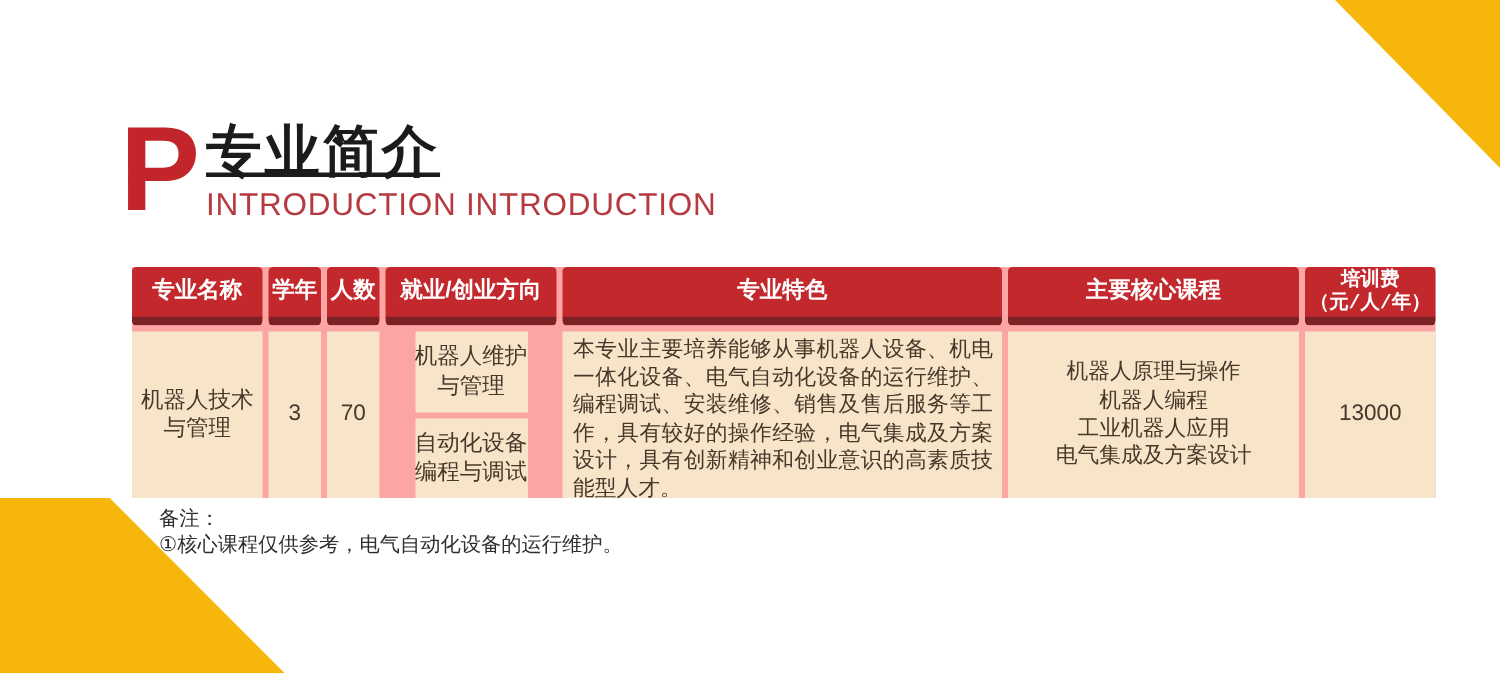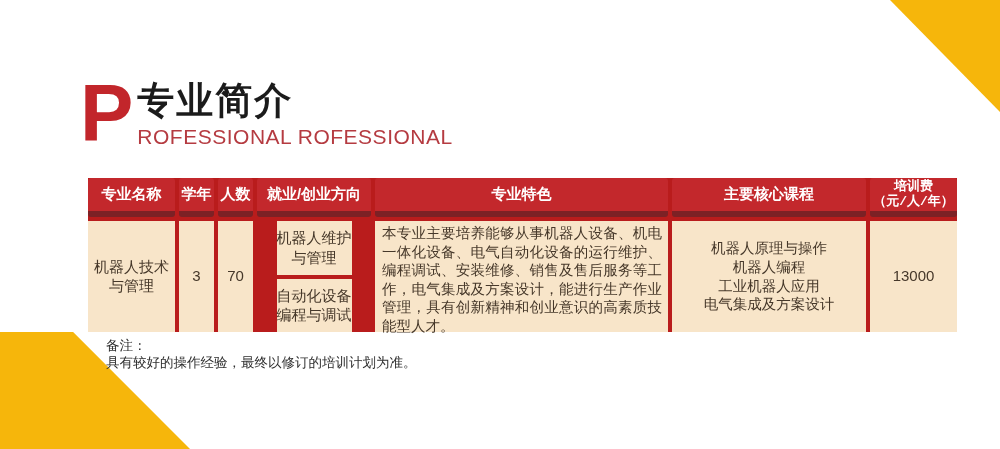--- a/index.html
+++ b/index.html
@@ -26,35 +26,35 @@
     position: absolute; left: 80px; top: 82px;
     display: flex; align-items: flex-start;
   }
   .title-initial {
     font-size: 80px; line-height: 0.78; font-weight: bold;
     color: #C2262B; letter-spacing: -2px;
   }
   .title-texts { margin-left: 6px; display: flex; flex-direction: column; }
   .title-zh {
     font-size: 37px; font-weight: bold; color: #1B1B1B;
-    line-height: 1.0; letter-spacing: 2px;
+    line-height: 1.0; letter-spacing: 2px; text-decoration: underline;
   }
   .title-en {
     margin-top: 7px;
     font-size: 21px; color: #B53B41; font-weight: 500;
     letter-spacing: 0.5px; line-height: 1.0;
   }
   
   .program-table {
     position: absolute; left: 88px; top: 178px; width: 869px;
     display: grid;
     grid-template-columns: 87px 35px 35px 114px 293px 194px 87px;
     grid-template-rows: 39px 111px;
     column-gap: 4px; row-gap: 4px;
-    background: #b91c1c;
+    background: #fca5a5;
   }
   .th {
     background: #C3282C;
     border-bottom: 6px solid #7C2125;
     border-radius: 3px;
     color: #ffffff; font-weight: bold; font-size: 15px;
     display: flex; align-items: center; justify-content: center;
     text-align: center; white-space: pre-line; line-height: 1.12;
   }
   .th-fee { font-size: 13px; font-family: Liberation Mono, monospace; }
@@ -96,21 +96,21 @@
 </head>
 <body>
 
 <div class="tri-top-right"></div>
 <div class="tri-bottom-left"></div>
 
 <div class="title-block">
   <span class="title-initial">P</span>
   <span class="title-texts">
     <span class="title-zh">专业简介</span>
-    <span class="title-en">ROFESSIONAL ROFESSIONAL</span>
+    <span class="title-en">INTRODUCTION INTRODUCTION</span>
   </span>
 </div>
 
 <div class="program-table">
   <div class="th">专业名称</div>
   <div class="th">学年</div>
   <div class="th">人数</div>
   <div class="th">就业/创业方向</div>
   <div class="th">专业特色</div>
   <div class="th">主要核心课程</div>
@@ -120,26 +120,26 @@
   <div class="td">机器人技术
 与管理</div>
   <div class="td">3</div>
   <div class="td">70</div>
   <div class="td td-directions">
     <div class="sub-cell">机器人维护
 与管理</div>
     <div class="sub-cell">自动化设备
 编程与调试</div>
   </div>
-  <div class="td td-features">本专业主要培养能够从事机器人设备、机电一体化设备、电气自动化设备的运行维护、编程调试、安装维修、销售及售后服务等工作，电气集成及方案设计，能进行生产作业管理，具有创新精神和创业意识的高素质技能型人才。</div>
+  <div class="td td-features">本专业主要培养能够从事机器人设备、机电一体化设备、电气自动化设备的运行维护、编程调试、安装维修、销售及售后服务等工作，具有较好的操作经验，电气集成及方案设计，具有创新精神和创业意识的高素质技能型人才。</div>
   <div class="td td-courses">
     <div class="course-line">机器人原理与操作</div>
     <div class="course-line">机器人编程</div>
     <div class="course-line">工业机器人应用</div>
     <div class="course-line">电气集成及方案设计</div>
   </div>
   <div class="td">13000</div>
 </div>
 
 <div class="notes">
   <div>备注：</div>
-  <div>具有较好的操作经验，最终以修订的培训计划为准。</div>
+  <div>①核心课程仅供参考，电气自动化设备的运行维护。</div>
 </div>
 
 </body></html>

